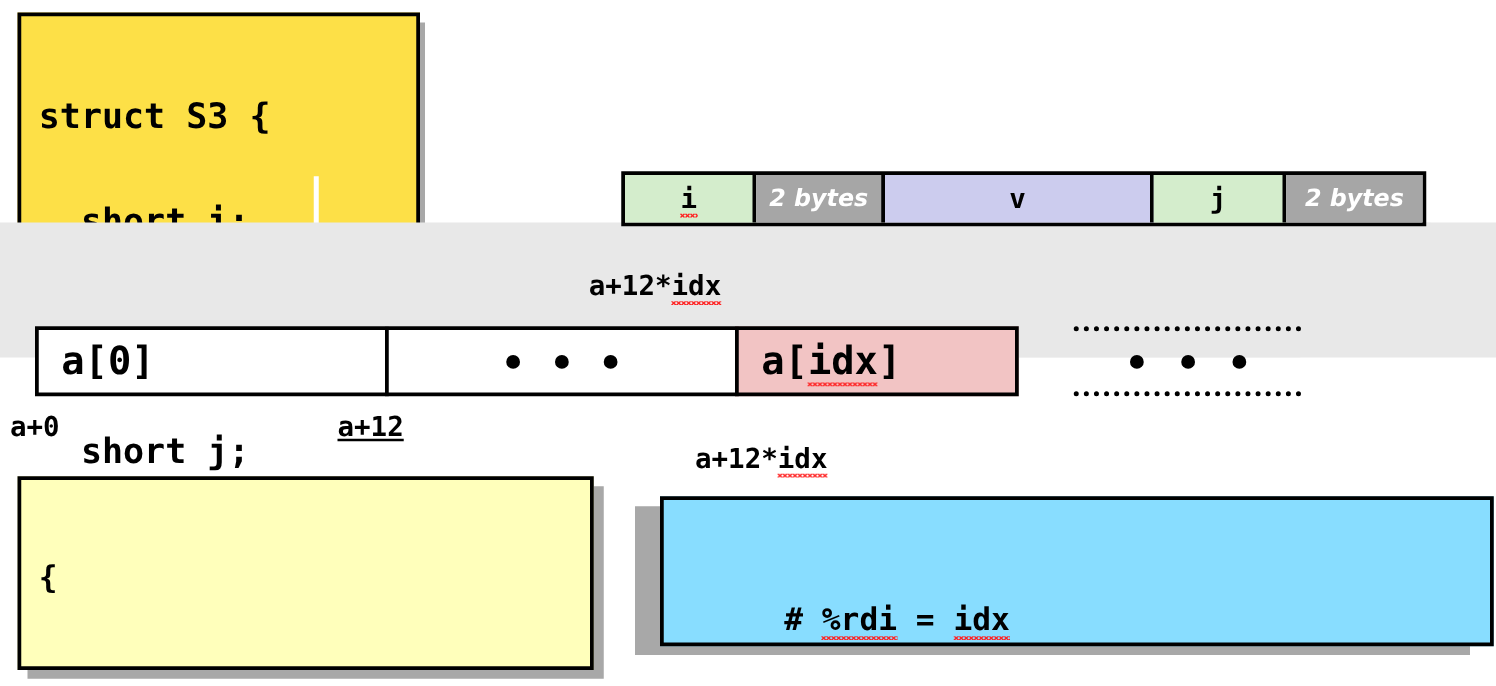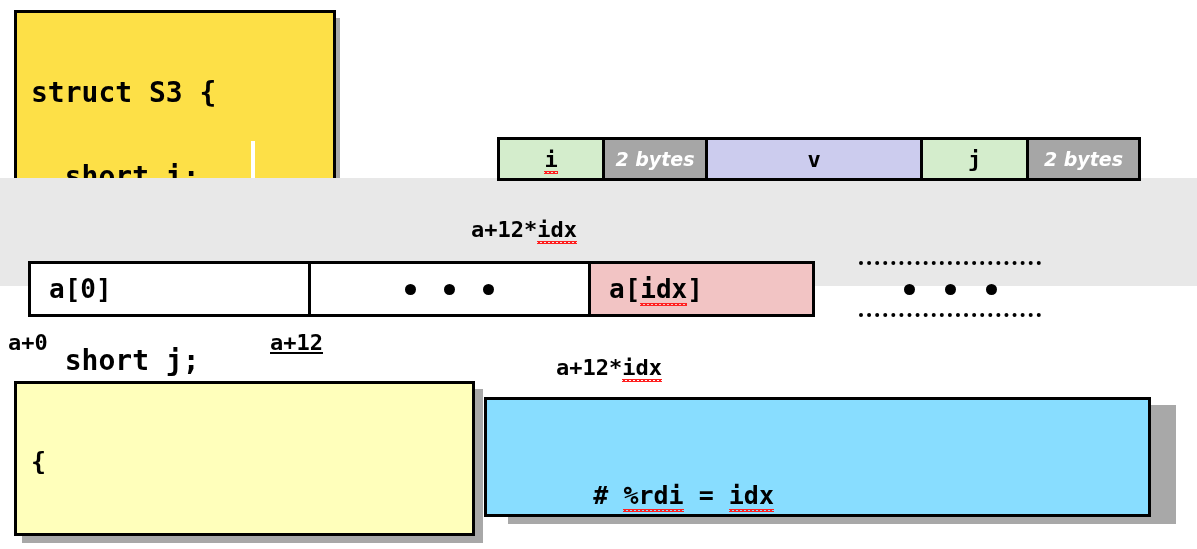--- a/index.html
+++ b/index.html
@@ -80,21 +80,21 @@
 
   
   .arrayrow { position: absolute; z-index: 5; }
   .acell {
     position: absolute;
     border: 3px solid #000;
     display: flex;
     align-items: center;
     font-family: "DejaVu Sans Mono", monospace;
     font-weight: bold;
-    font-size: 26px;
+    font-size: 31px;
     color: #000;
     background: #ffffff;
   }
   .acell.pink { background: #f2c4c4; }
   .acell .lbl { padding-left: 18px; }
   .dots {
     display: flex;
     align-items: center;
     justify-content: center;
     gap: 28px;
@@ -207,21 +207,21 @@
   </div>
 
   <div class="boxshadow" style="left:22px; top:389px; width:461px; height:154px;"></div>
   <div class="codebox" style="left:14px; top:381px; width:461px; height:155px; background:#ffffbb; padding:8px 0 0 14px; font-size:25px;">
     <div class="codeline" style="margin-top:7px;">{</div>
     
     
   </div>
 
   <div class="boxshadow" style="left:508px; top:405px; width:668px; height:119px;"></div>
-  <div class="codebox" style="left:484px; top:397px; width:667px; height:120px; background:#88ddff; padding:8px 0 0 16px; font-size:25px;">
+  <div class="codebox" style="left:528px; top:397px; width:667px; height:120px; background:#88ddff; padding:8px 0 0 6px; font-size:25px;">
     <div class="codeline">
       <span>#&nbsp;</span><span class="sq">%rdi</span><span>&nbsp;=&nbsp;</span><span class="sq">idx</span>
     </div>
     
     
   </div>
 
 </div>
 
 </body></html>

